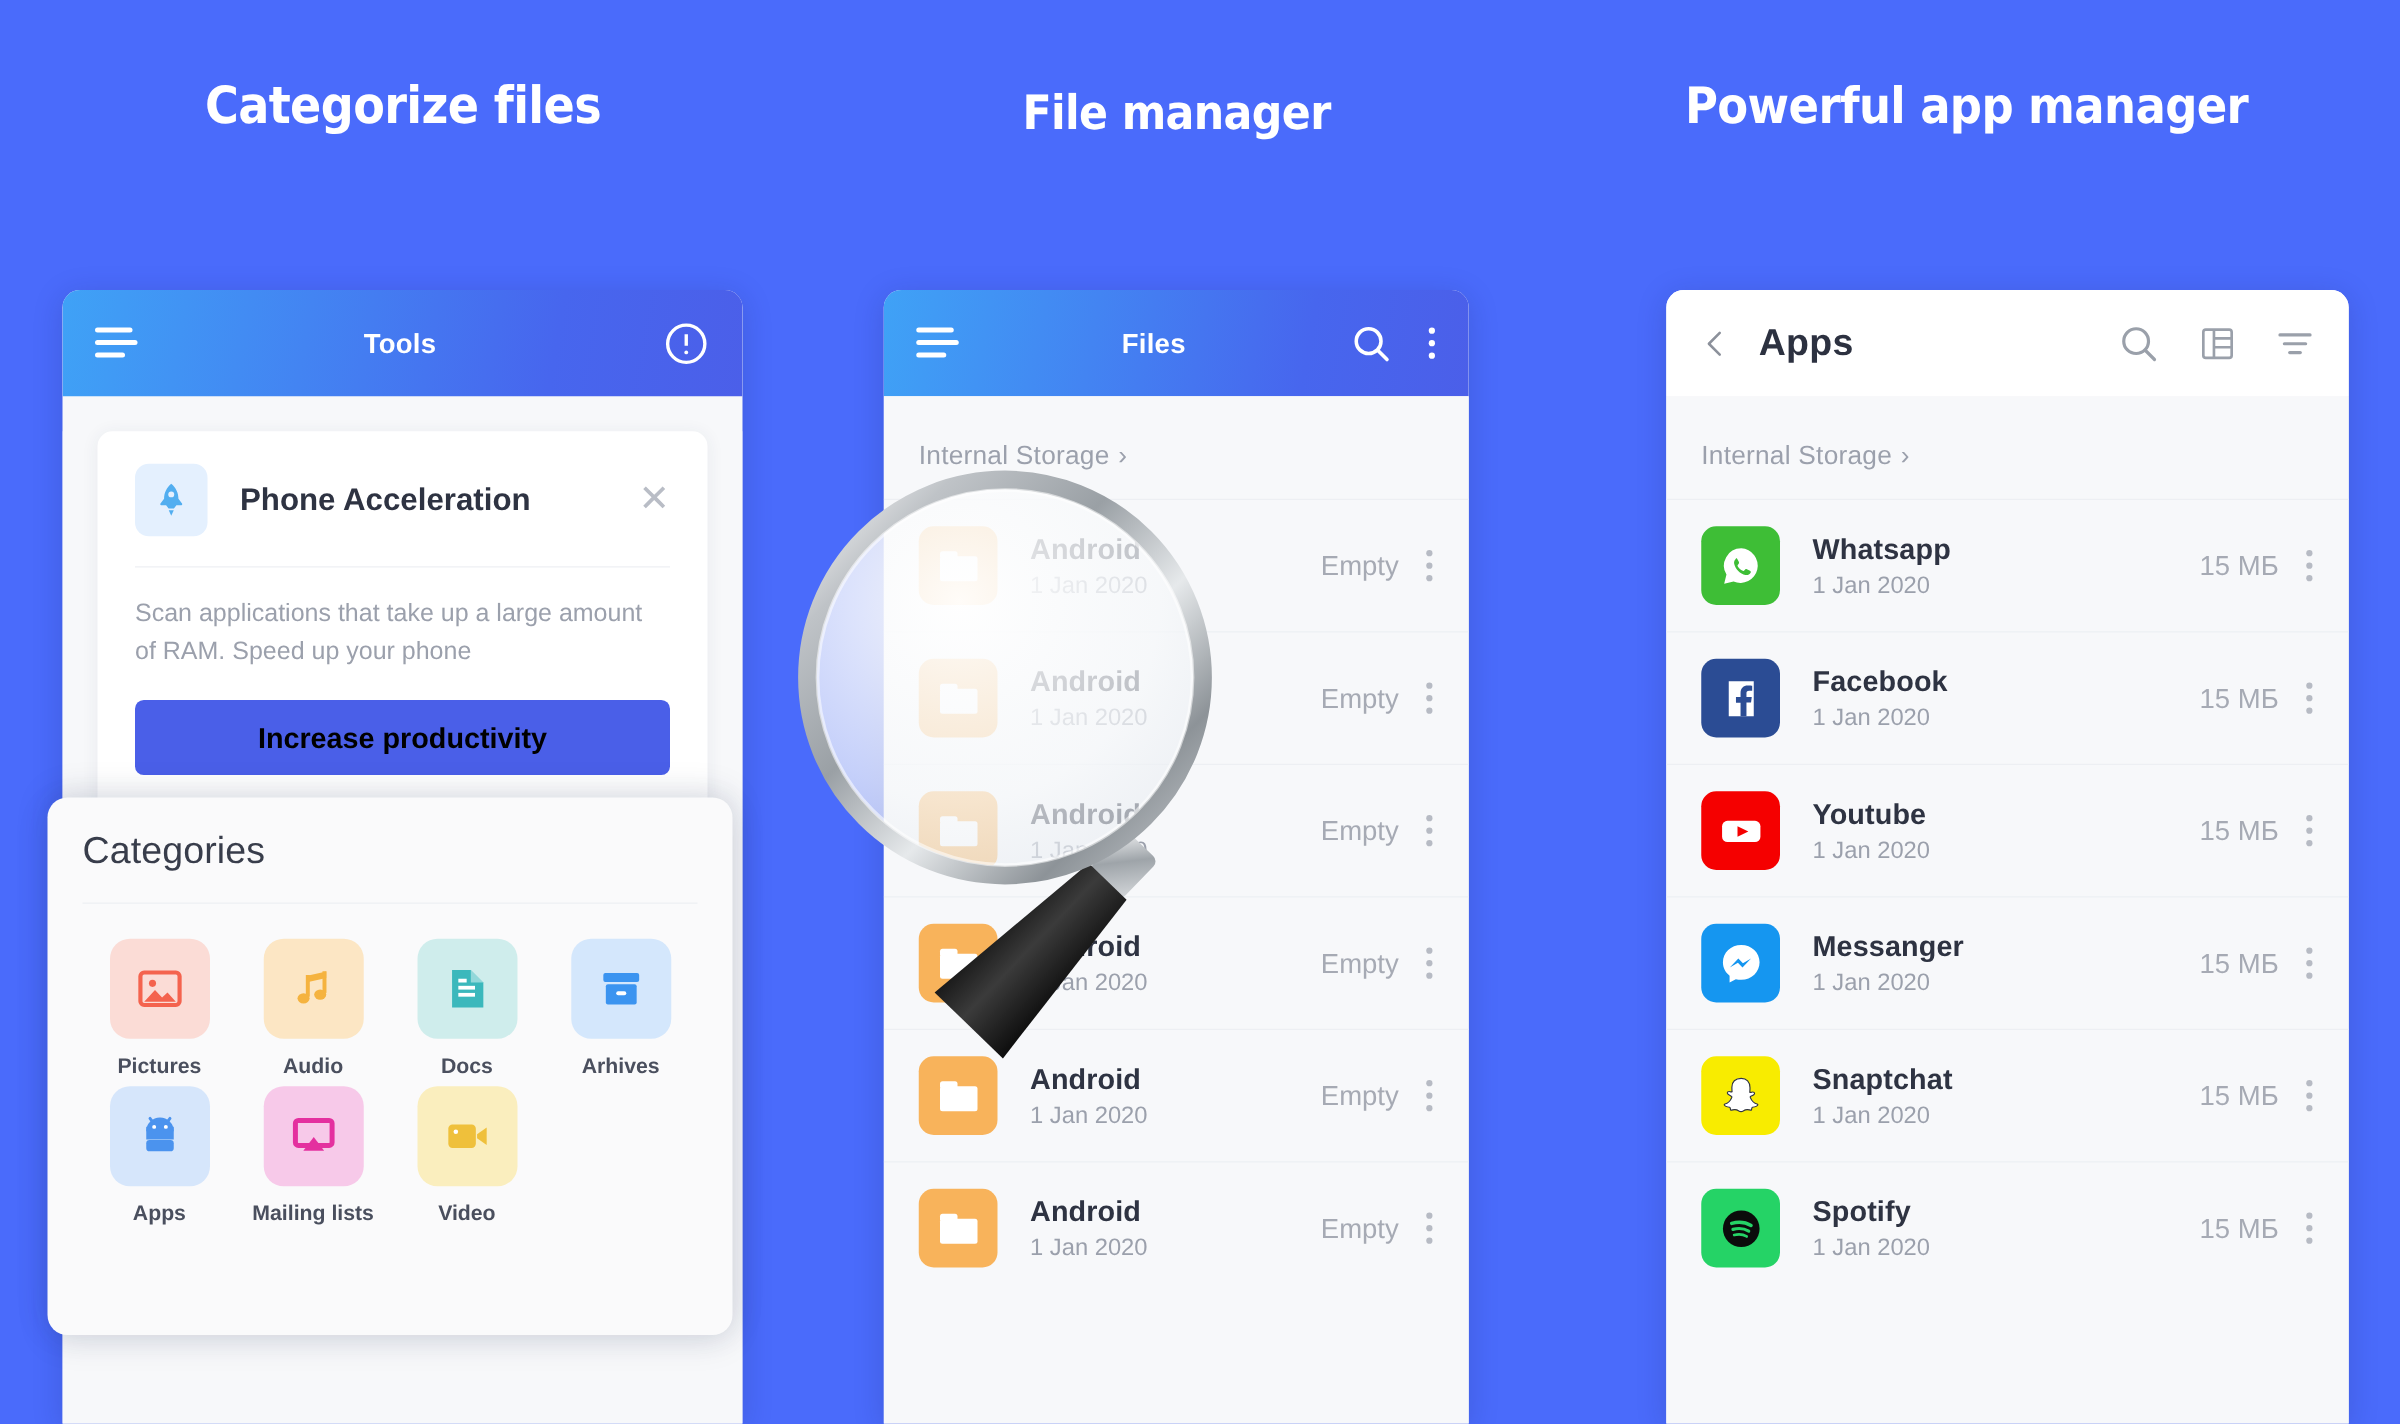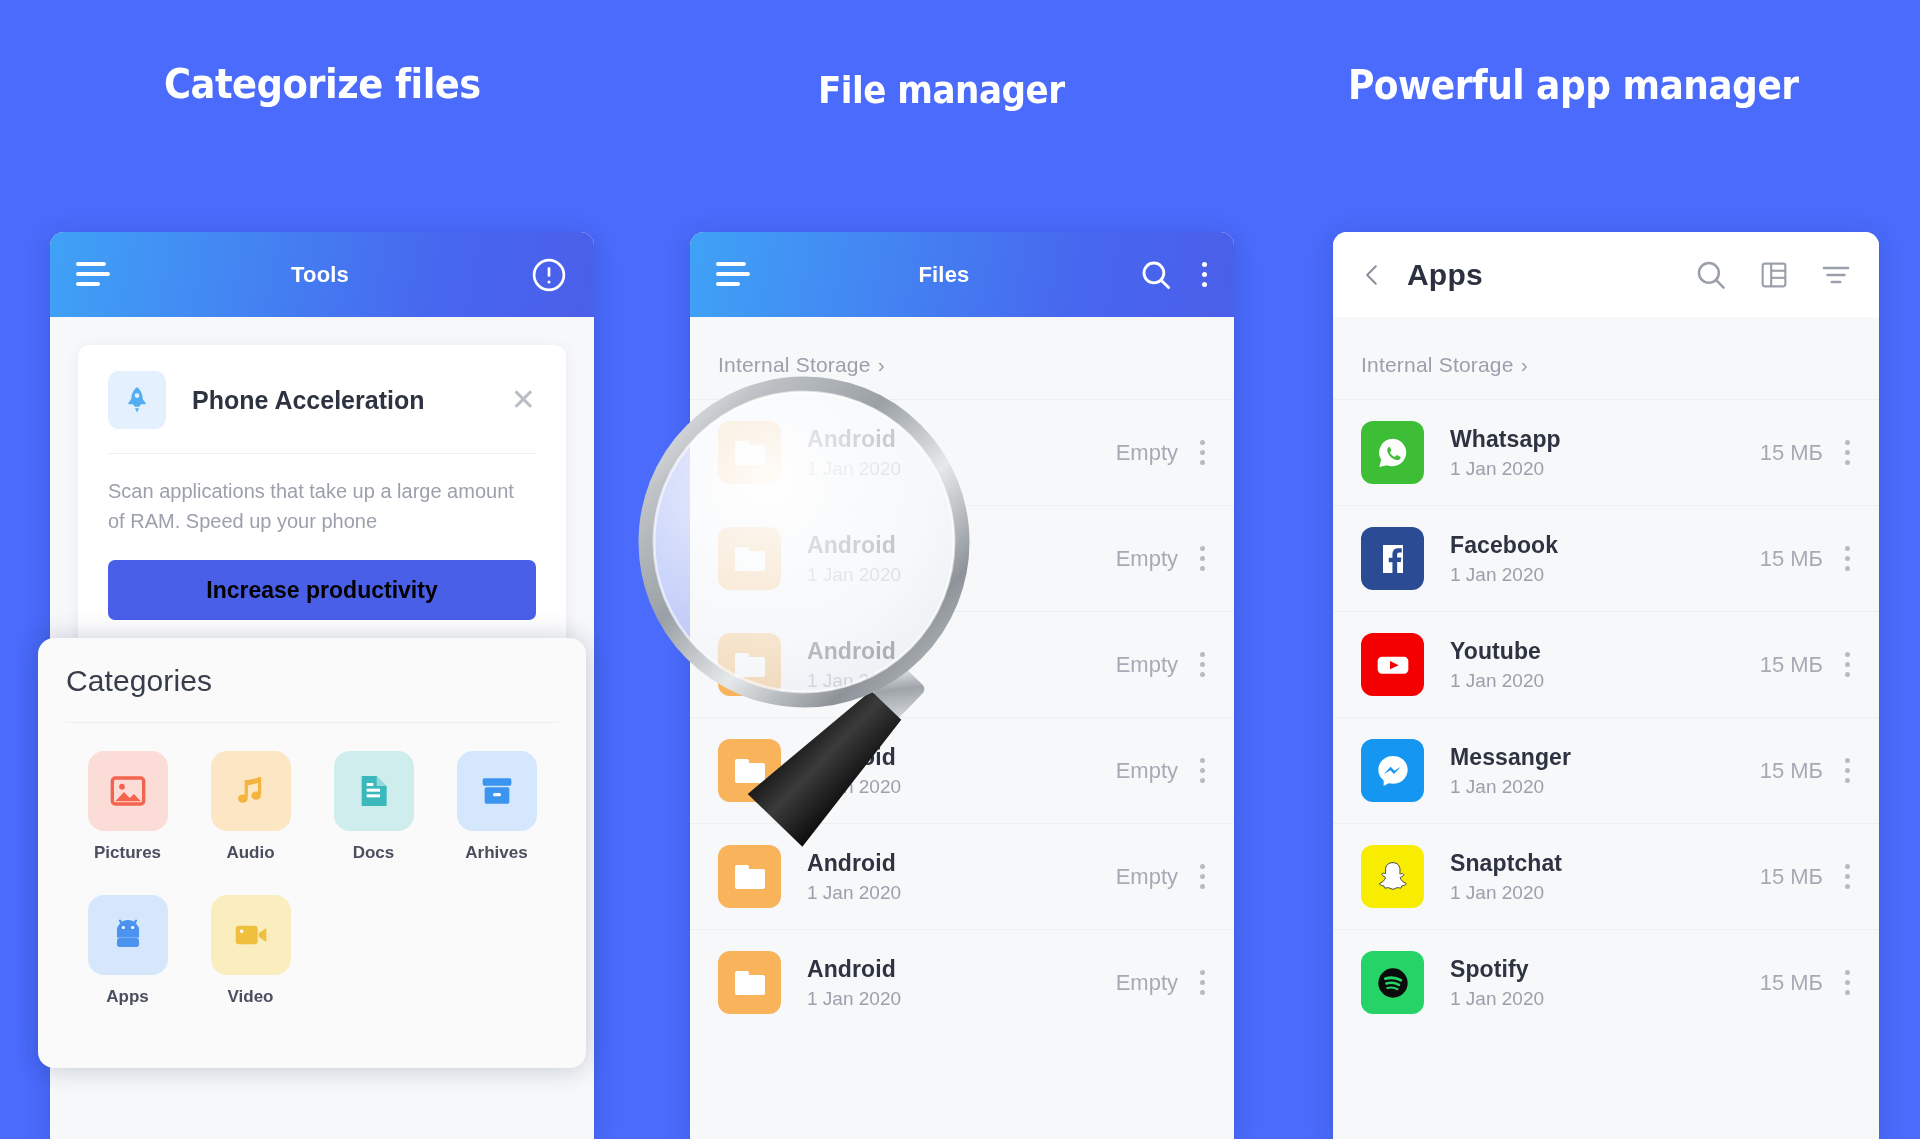--- a/index.html
+++ b/index.html
@@ -26,21 +26,21 @@
 
   
   .phone {
     position: absolute;
     background: #F7F8FA;
     border-radius: 14px 14px 0 0;
     overflow: hidden;
     box-shadow: 0 4px 24px rgba(20,30,90,0.18);
   }
   #phone-tools { left: 50px;   top: 232px; width: 544px; height: 907px; }
-  #phone-files { left: 690px;  top: 232px; width: 544px; height: 907px; }
+  #phone-files { left: 707px;  top: 232px; width: 468px; height: 907px; }
   #phone-apps  { left: 1333px; top: 232px; width: 546px; height: 907px; }
 
   
   .appbar {
     height: 85px;
     display: flex;
     align-items: center;
     padding: 0 26px;
     position: relative;
   }
@@ -151,21 +151,21 @@
     padding: 26px 28px;
     z-index: 20;
   }
   #categories-sheet h3 {
     font-size: 30px; font-weight: normal; color: #383D4B; letter-spacing: 0.1px;
     margin-bottom: 24px;
   }
   .cat-rule { border-top: 1px solid #EDEFF3; }
   .cat-grid {
     display: grid; grid-template-columns: repeat(4, 1fr);
-    row-gap: 32px; margin-top: 28px;
+    row-gap: 6px; margin-top: 28px;
   }
   .cat-cell { display: flex; flex-direction: column; align-items: center; cursor: pointer; }
   .cat-tile {
     width: 80px; height: 80px; border-radius: 16px;
     display: flex; align-items: center; justify-content: center;
   }
   .cat-label { margin-top: 12px; font-size: 17px; color: #4A4F5E; font-weight: bold; }
 
   
   #magnifier { position: absolute; left: 632px; top: 370px; width: 430px; height: 530px;
@@ -268,20 +268,29 @@
             <path d="M5.4 7.4h13.2v6.2H5.4z" fill="#4B93EE"></path>
                 <path d="M5.4 9.6a6.6 6.6 0 0 1 13.2 0z" fill="#4B93EE"></path>
                 <rect x="5.4" y="13.8" width="13.2" height="5.4" rx="1.6" fill="#4B93EE"></rect>
                 <circle cx="9.2" cy="7.5" r="0.95" fill="#fff"></circle>
             <circle cx="14.8" cy="7.5" r="0.95" fill="#fff"></circle>
                 <line x1="7.2" y1="3.4" x2="8.8" y2="5.6" stroke="#4B93EE" stroke-width="1.4" stroke-linecap="round"></line>
                 <line x1="16.8" y1="3.4" x2="15.2" y2="5.6" stroke="#4B93EE" stroke-width="1.4" stroke-linecap="round"></line>
           </svg>
         </div>
      <div class="cat-label">Apps</div>
+      </div>
+      <div class="cat-cell">
+        <div class="cat-tile" style="background:#F7C9E9">
+          <svg width="40" height="40" viewBox="0 0 24 24">
+            <rect x="3.2" y="4.4" width="17.6" height="12" rx="1.4" fill="none" stroke="#E4309F" stroke-width="2.4"></rect>
+                <path d="M12 12.4l5 6.6H7z" fill="#E4309F"></path>
+          </svg>
+        </div>
+     <div class="cat-label">Mailing lists</div>
       </div>
       <div class="cat-cell">
         <div class="cat-tile" style="background:#FAEEBE">
           <svg width="40" height="40" viewBox="0 0 24 24">
             <rect x="2.8" y="6.4" width="13.2" height="11.2" rx="2" fill="#EFC03B"></rect>
                 <path d="M16.6 11l4.6-3.2v8.4L16.6 13z" fill="#EFC03B"></path>
                 <circle cx="6.4" cy="9.8" r="1.1" fill="#fff"></circle>
           </svg>
         </div>
      <div class="cat-label">Video</div>

